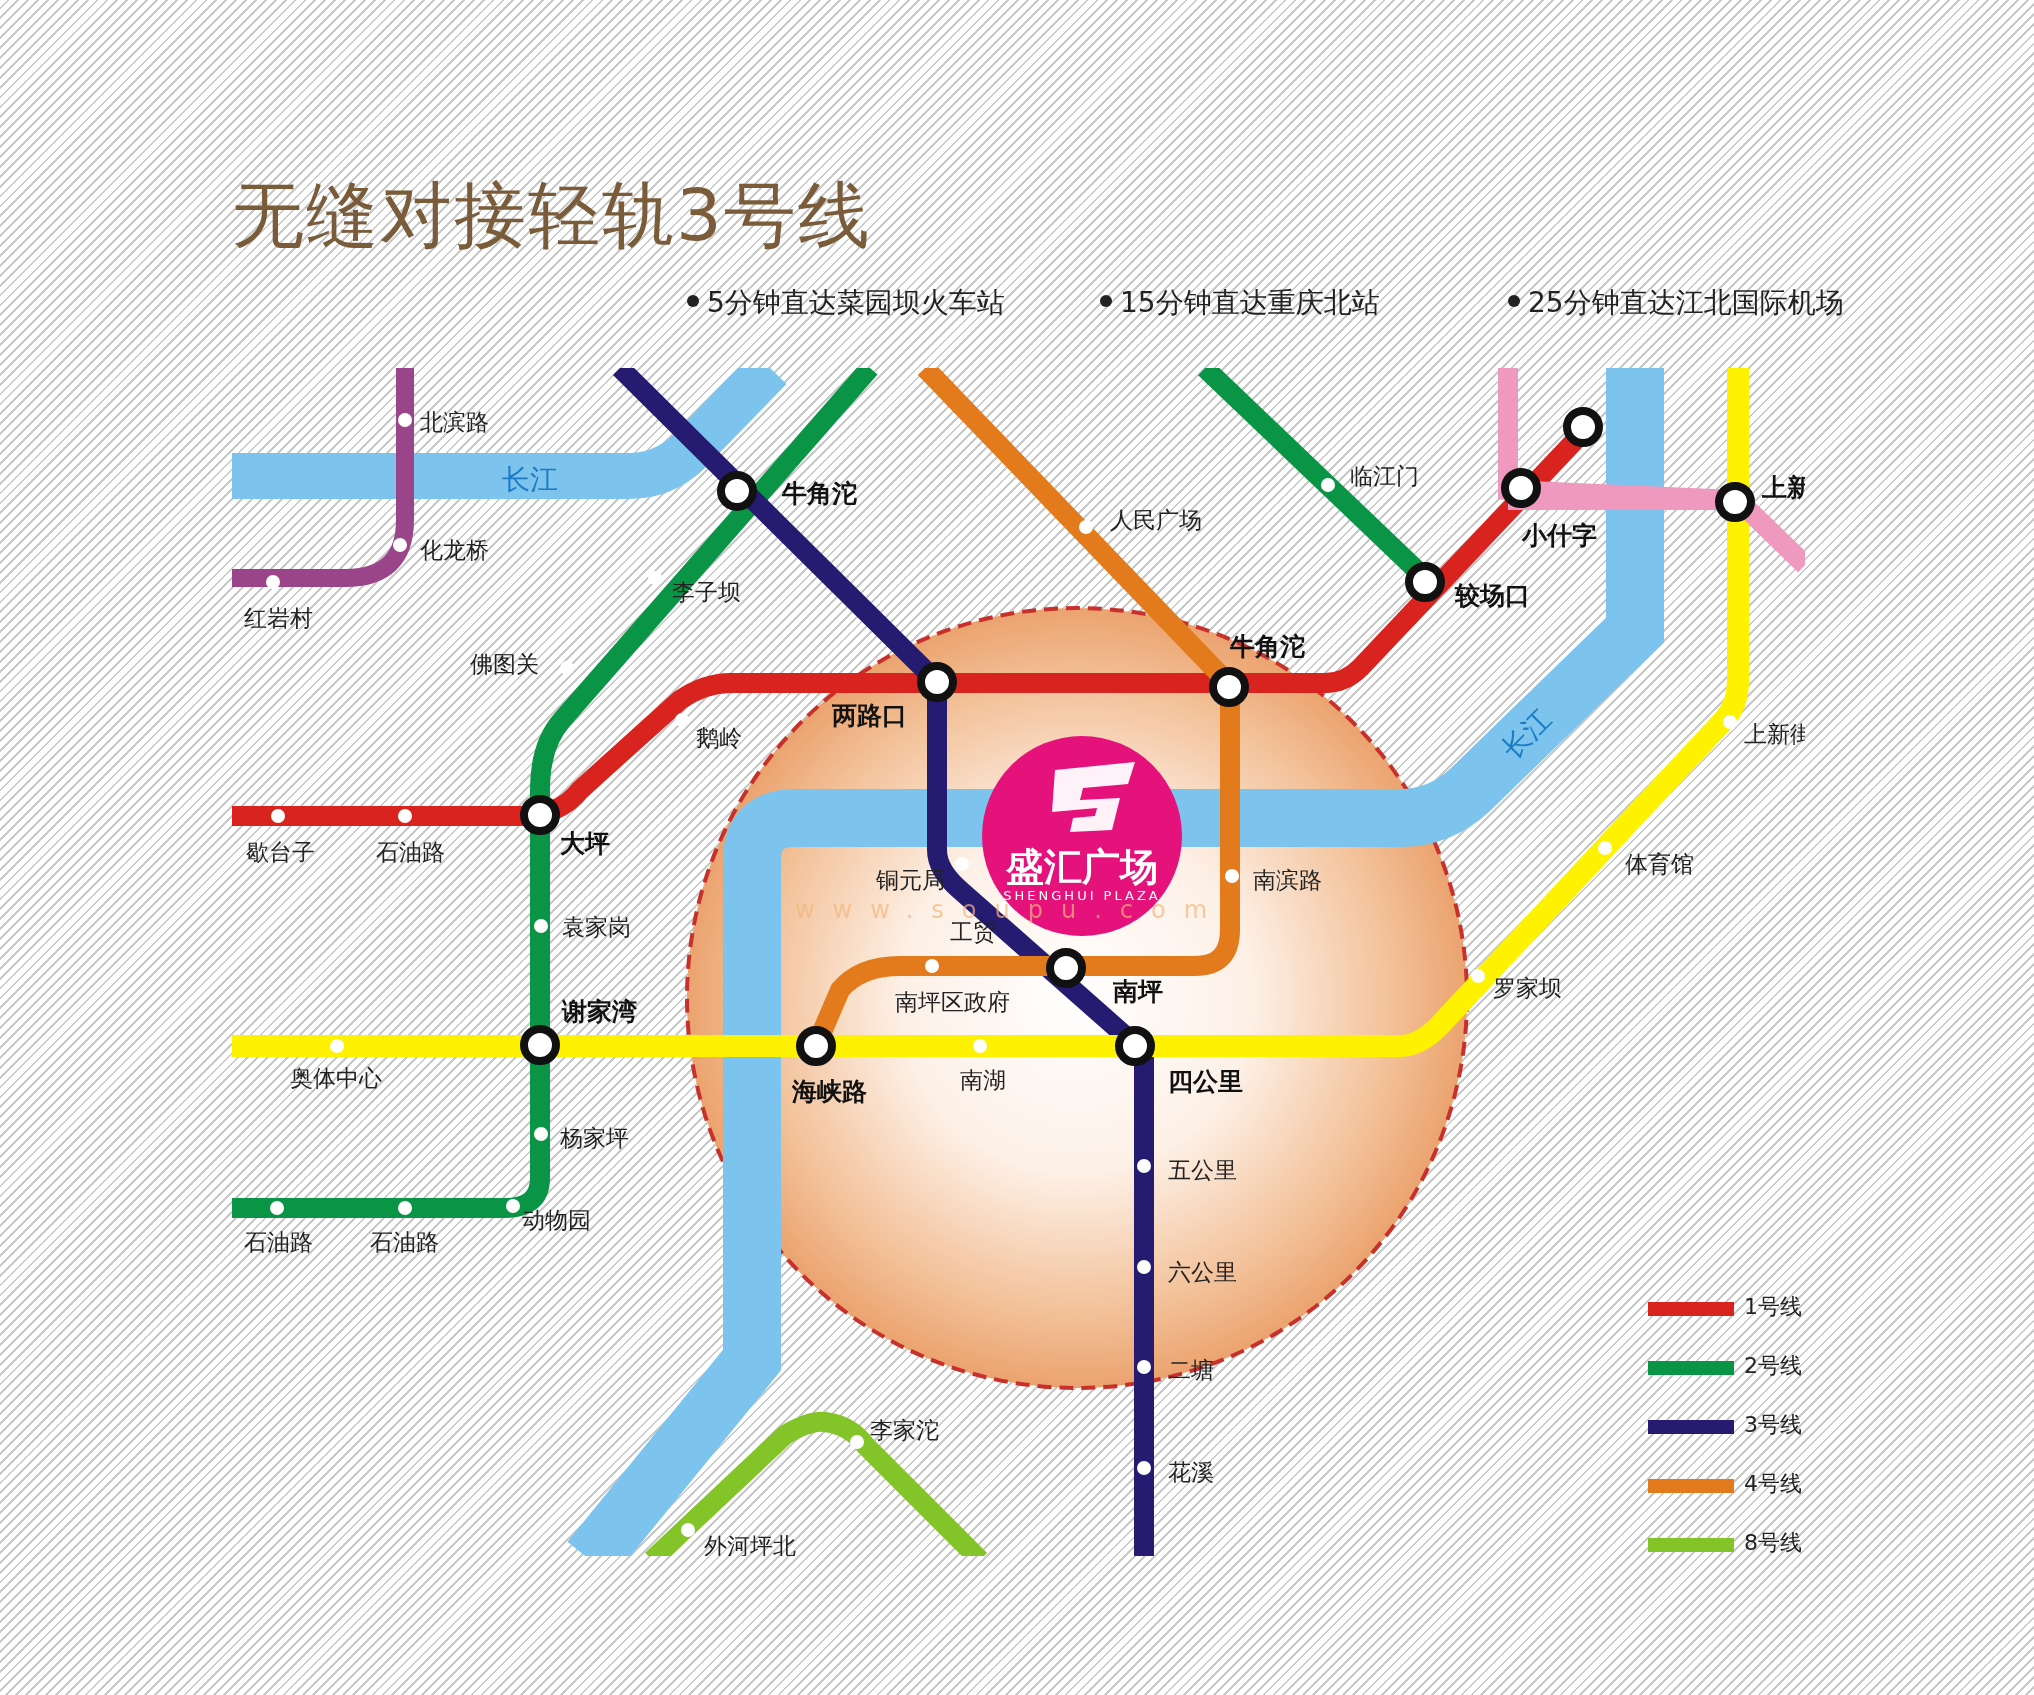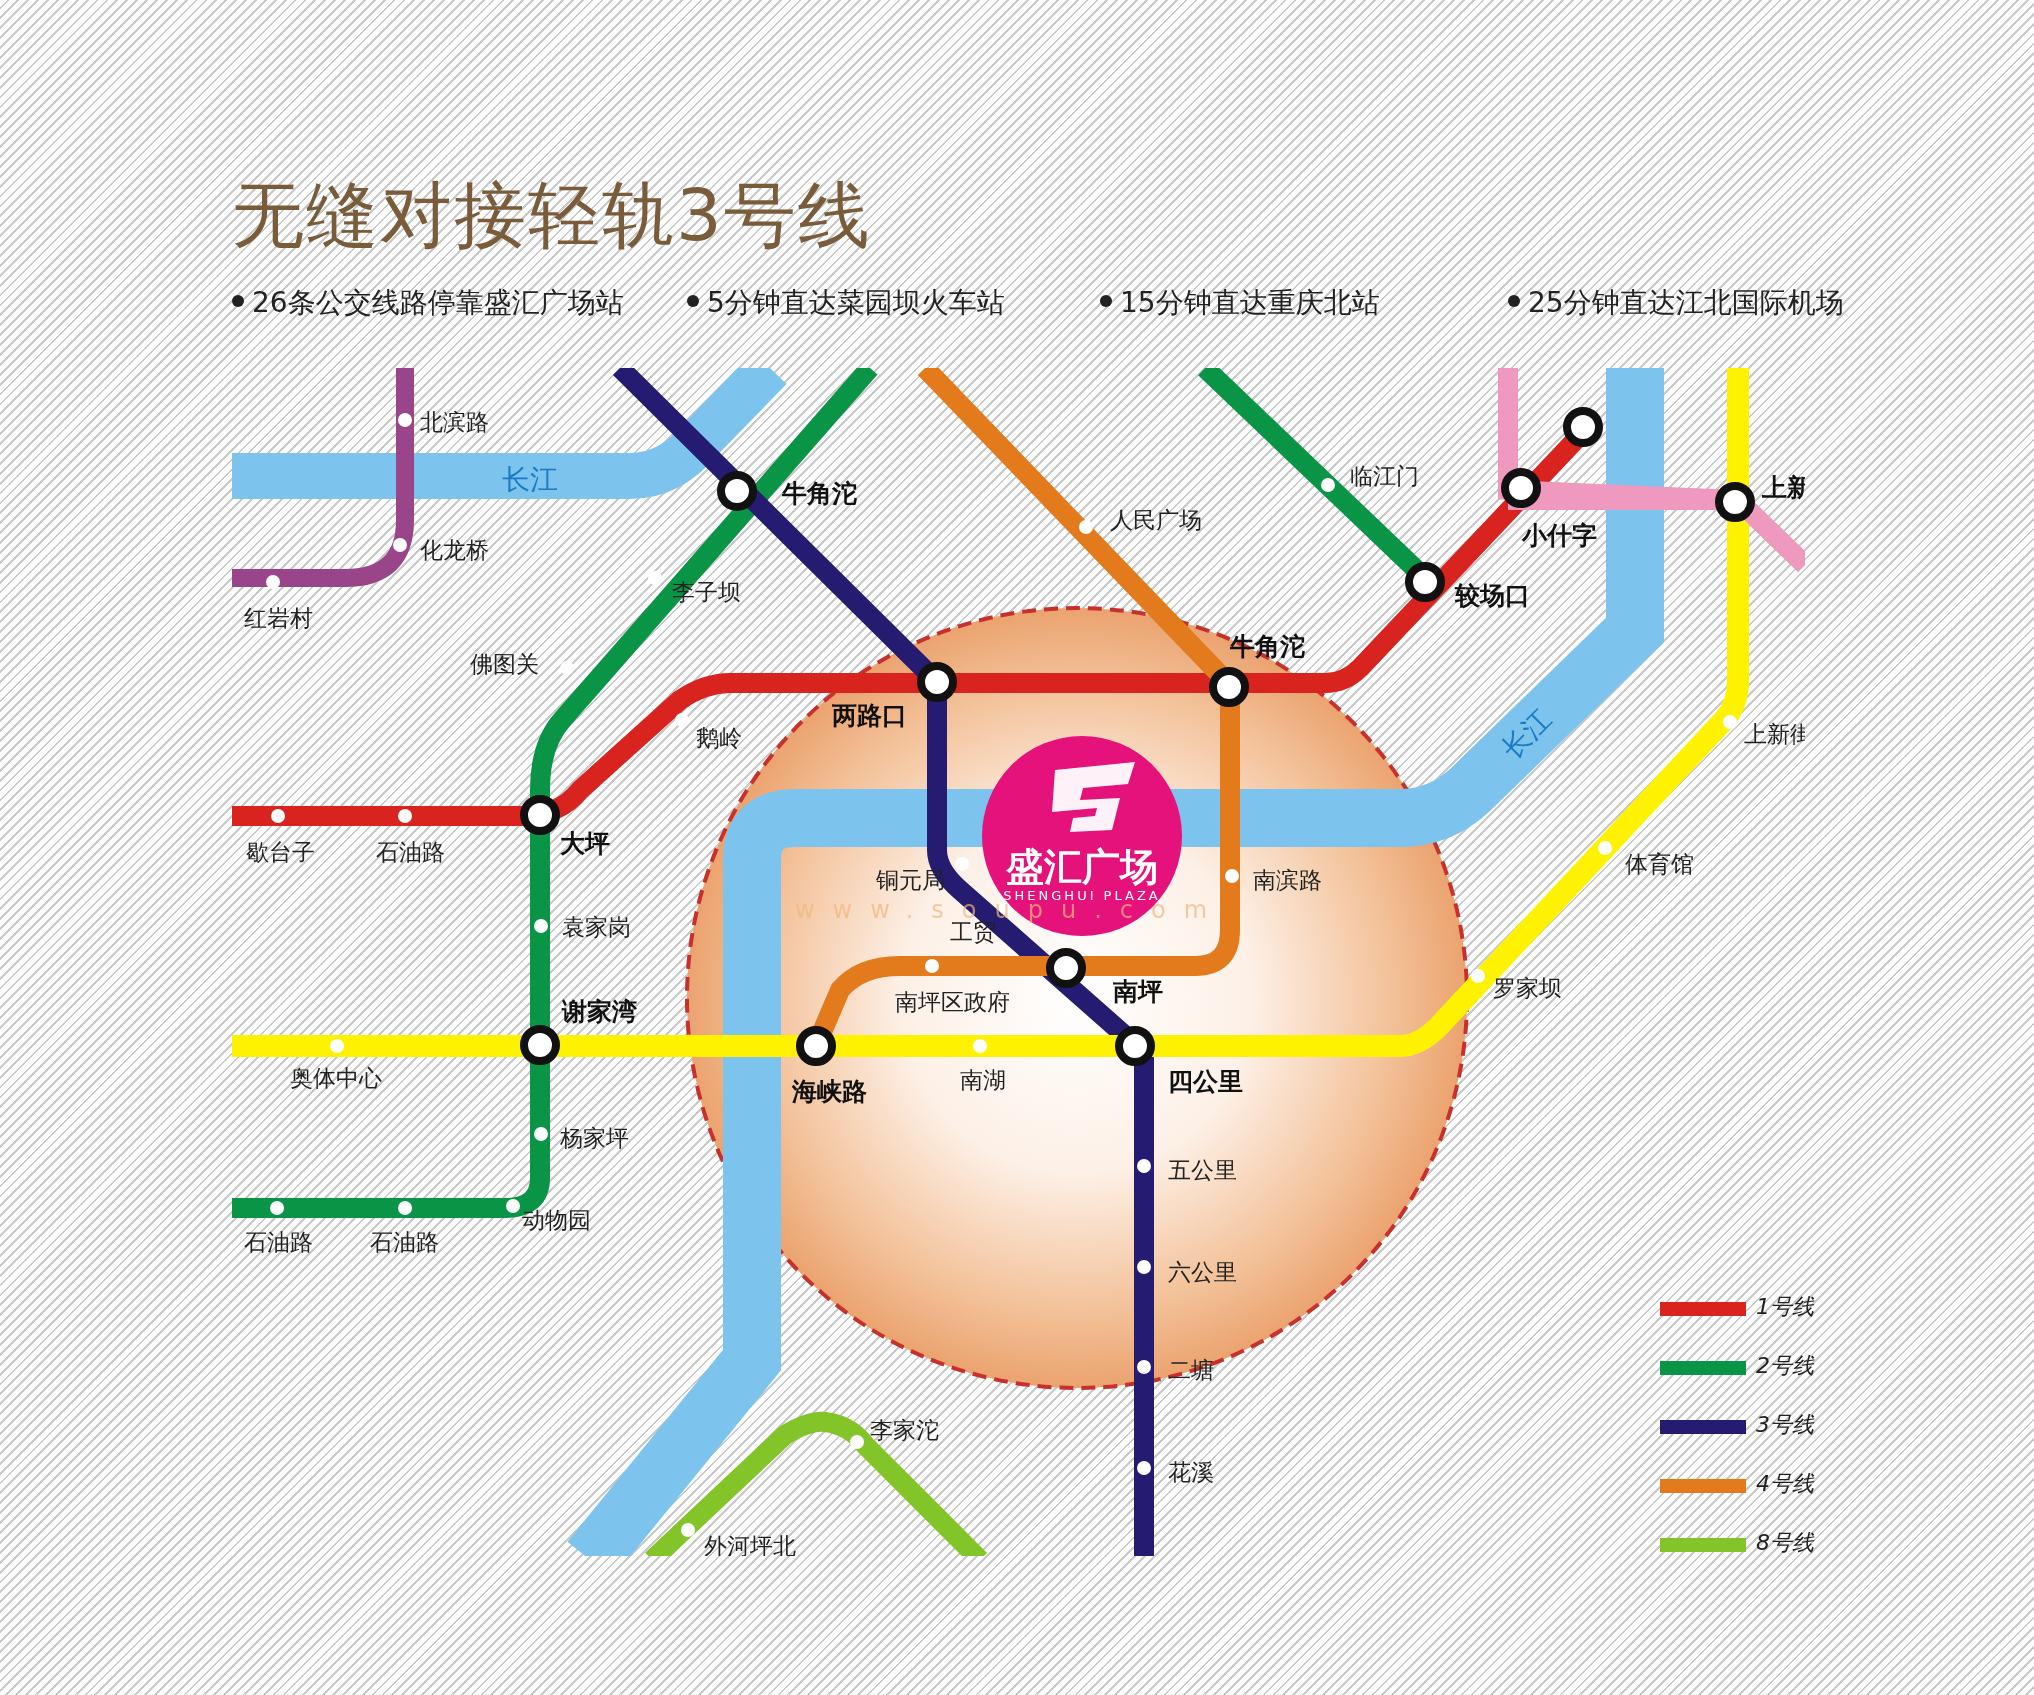--- a/index.html
+++ b/index.html
@@ -19,31 +19,30 @@
   }
   .bullet {
     position: absolute; top: 0; font-size: 28px; color: #222; white-space: nowrap;
   }
   .bullet .dot { display: inline-block; width: 12px; height: 12px; border-radius: 50%; background: #222; margin-right: 8px; vertical-align: middle; position: relative; top: -3px; }
   #map { position: absolute; left: 0; top: 0; }
   .st-label { font-family: "DejaVu Sans", sans-serif; font-size: 23px; fill: #222; }
   .st-label.major { font-weight: bold; font-size: 25px; fill: #111; }
   .river-label { font-family: "DejaVu Sans", sans-serif; font-size: 28px; fill: #1b7bc4; }
   .legend { position: absolute; left: 1648px; top: 1300px; width: 180px; }
-  .legend-item { position: absolute; left: 12px; height: 20px; width: 180px; font-style: italic; }
+  .legend-item { position: absolute; left: 0; height: 20px; width: 180px; }
   .legend-swatch { position: absolute; left: 0; top: 2px; width: 86px; height: 14px; }
   .legend-label { position: absolute; left: 96px; top: -8px; font-size: 22px; color: #222; white-space: nowrap; }
 </style>
 </head>
 <body>
 
 <div id="title">无缝对接轻轨3号线</div>
 
 <div id="bullets">
-  <div class="bullet" style="left:0px"><span class="dot"></span><span>26条公交线路停靠盛汇广场站</span></div>
   <div class="bullet" style="left:455px"><span class="dot"></span><span>5分钟直达菜园坝火车站</span></div>
   <div class="bullet" style="left:868px"><span class="dot"></span><span>15分钟直达重庆北站</span></div>
   <div class="bullet" style="left:1276px"><span class="dot"></span><span>25分钟直达江北国际机场</span></div>
 </div>
 
 <svg id="map" width="2034" height="1695" viewBox="0 0 2034 1695">
   <defs>
     <radialGradient id="halo" cx="50%" cy="50%" r="50%">
       <stop offset="0%" stop-color="#ffffff"></stop>
       <stop offset="45%" stop-color="#fdf0e6"></stop>

